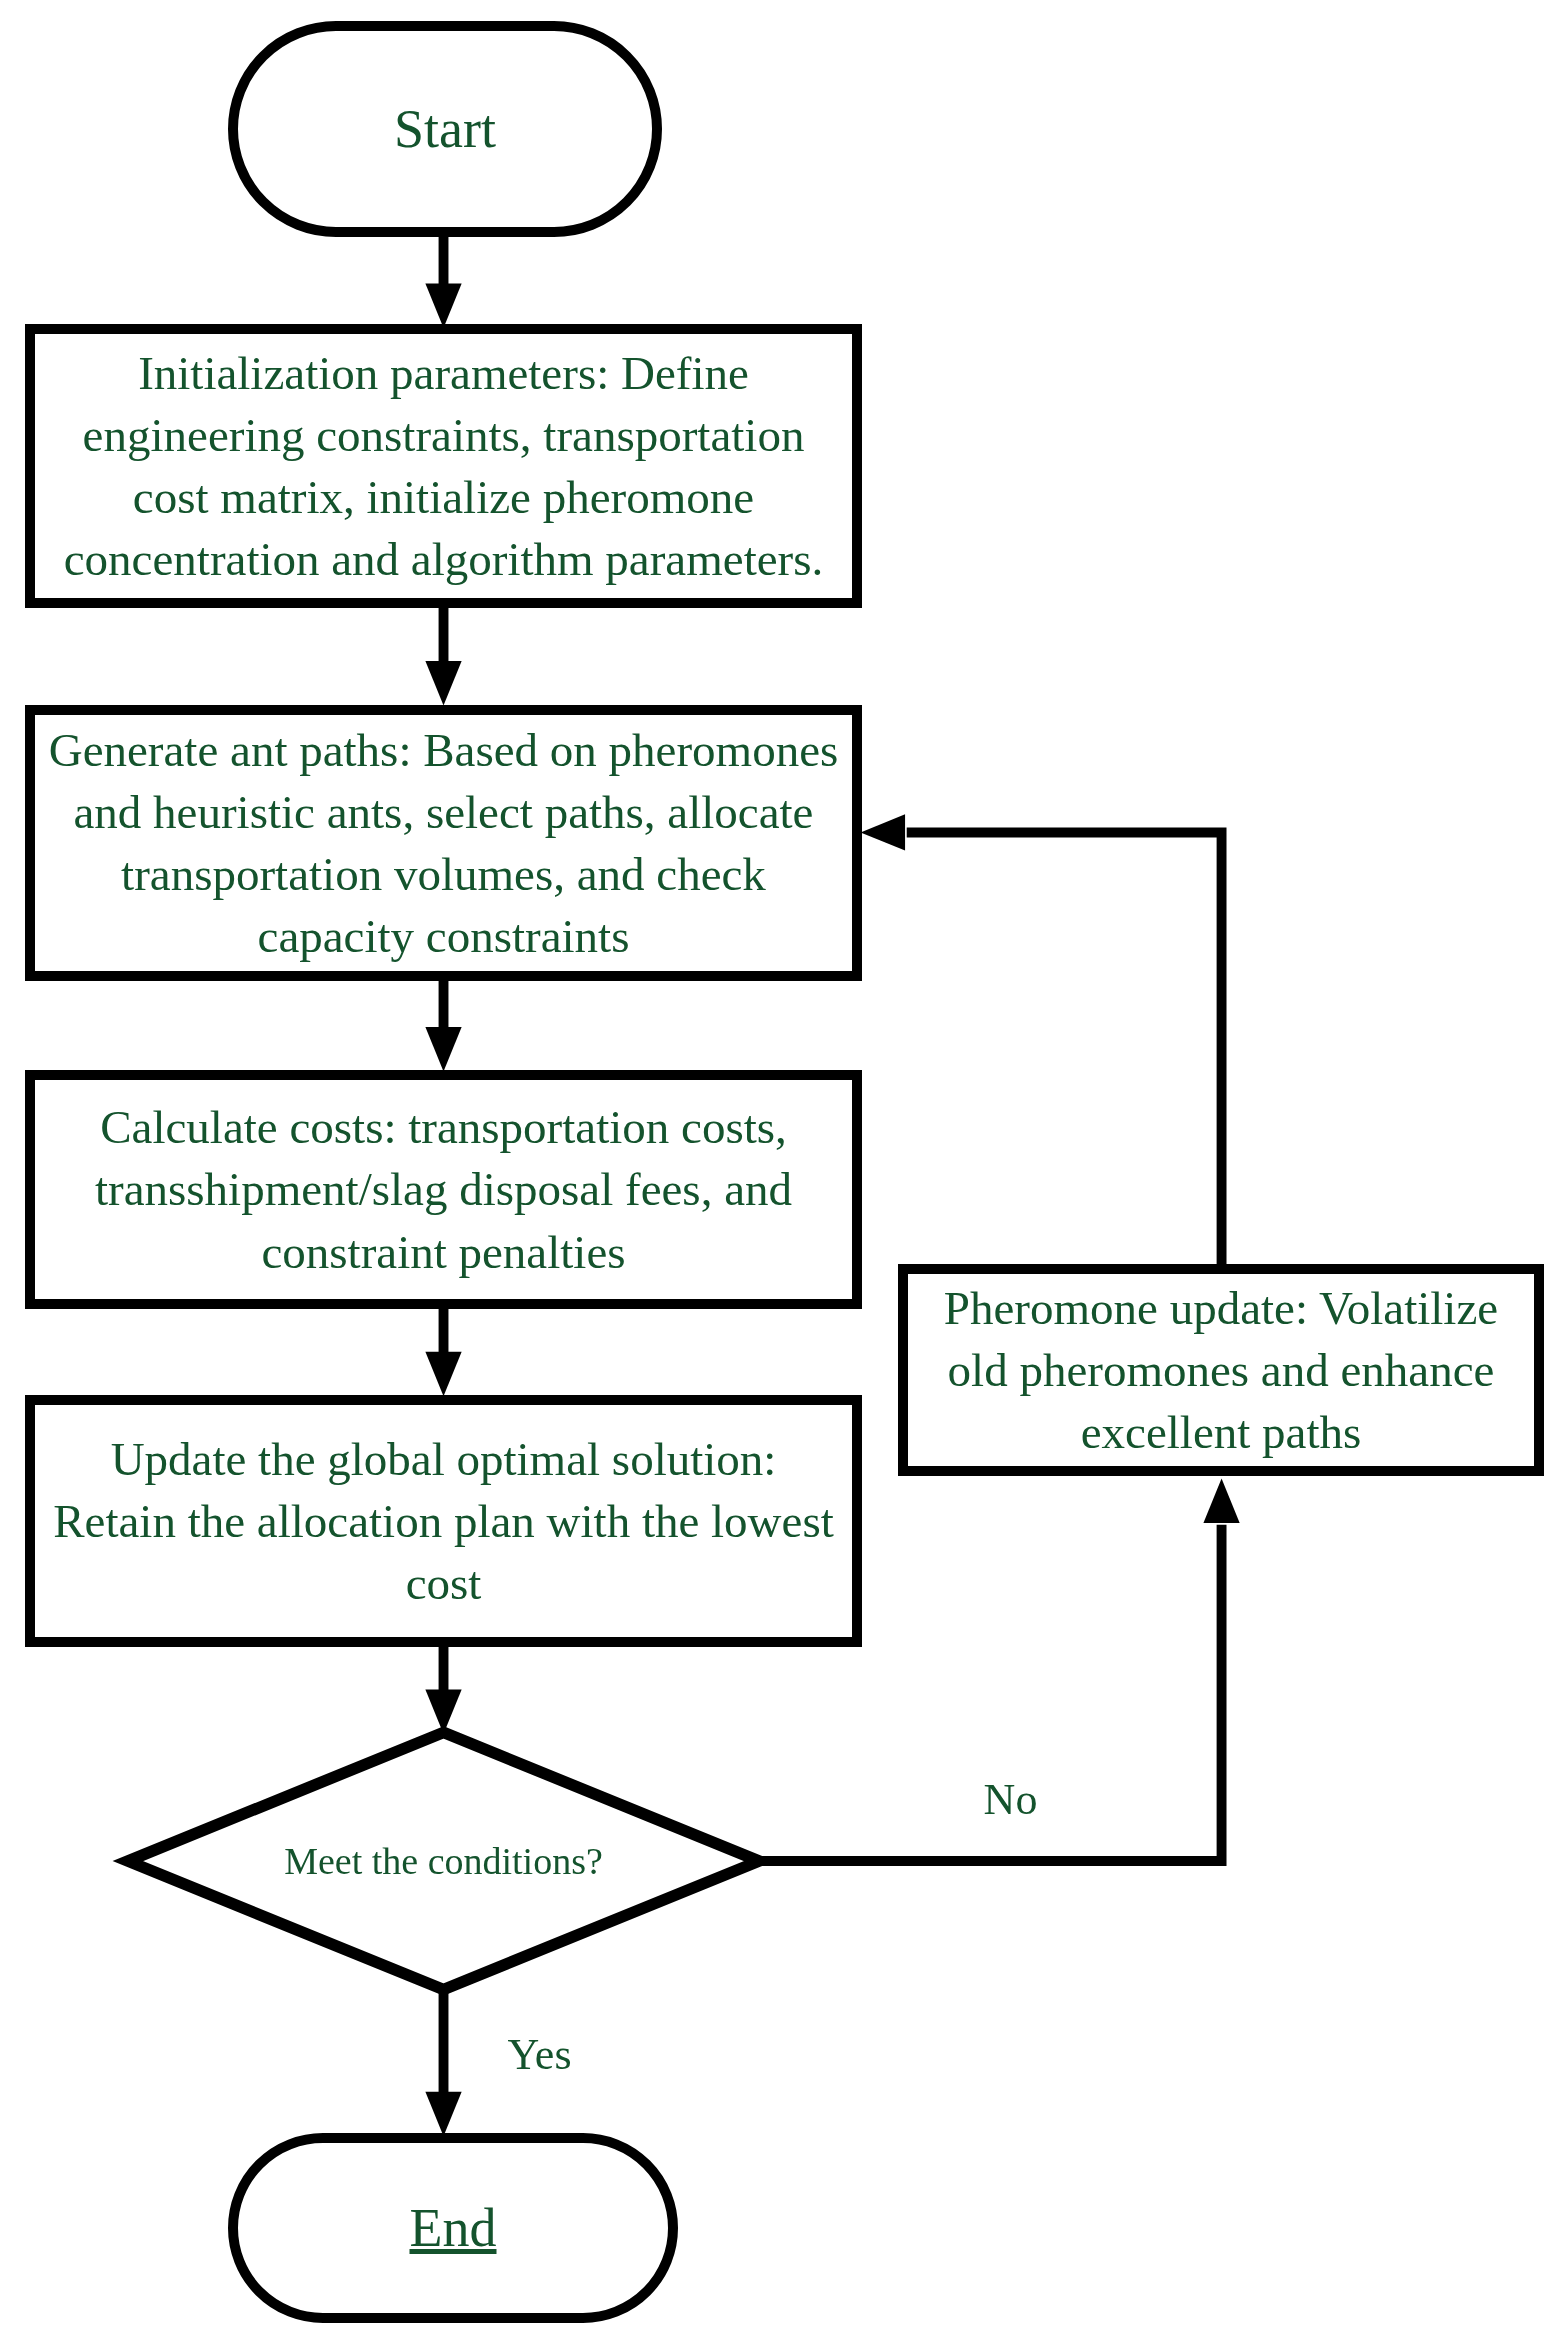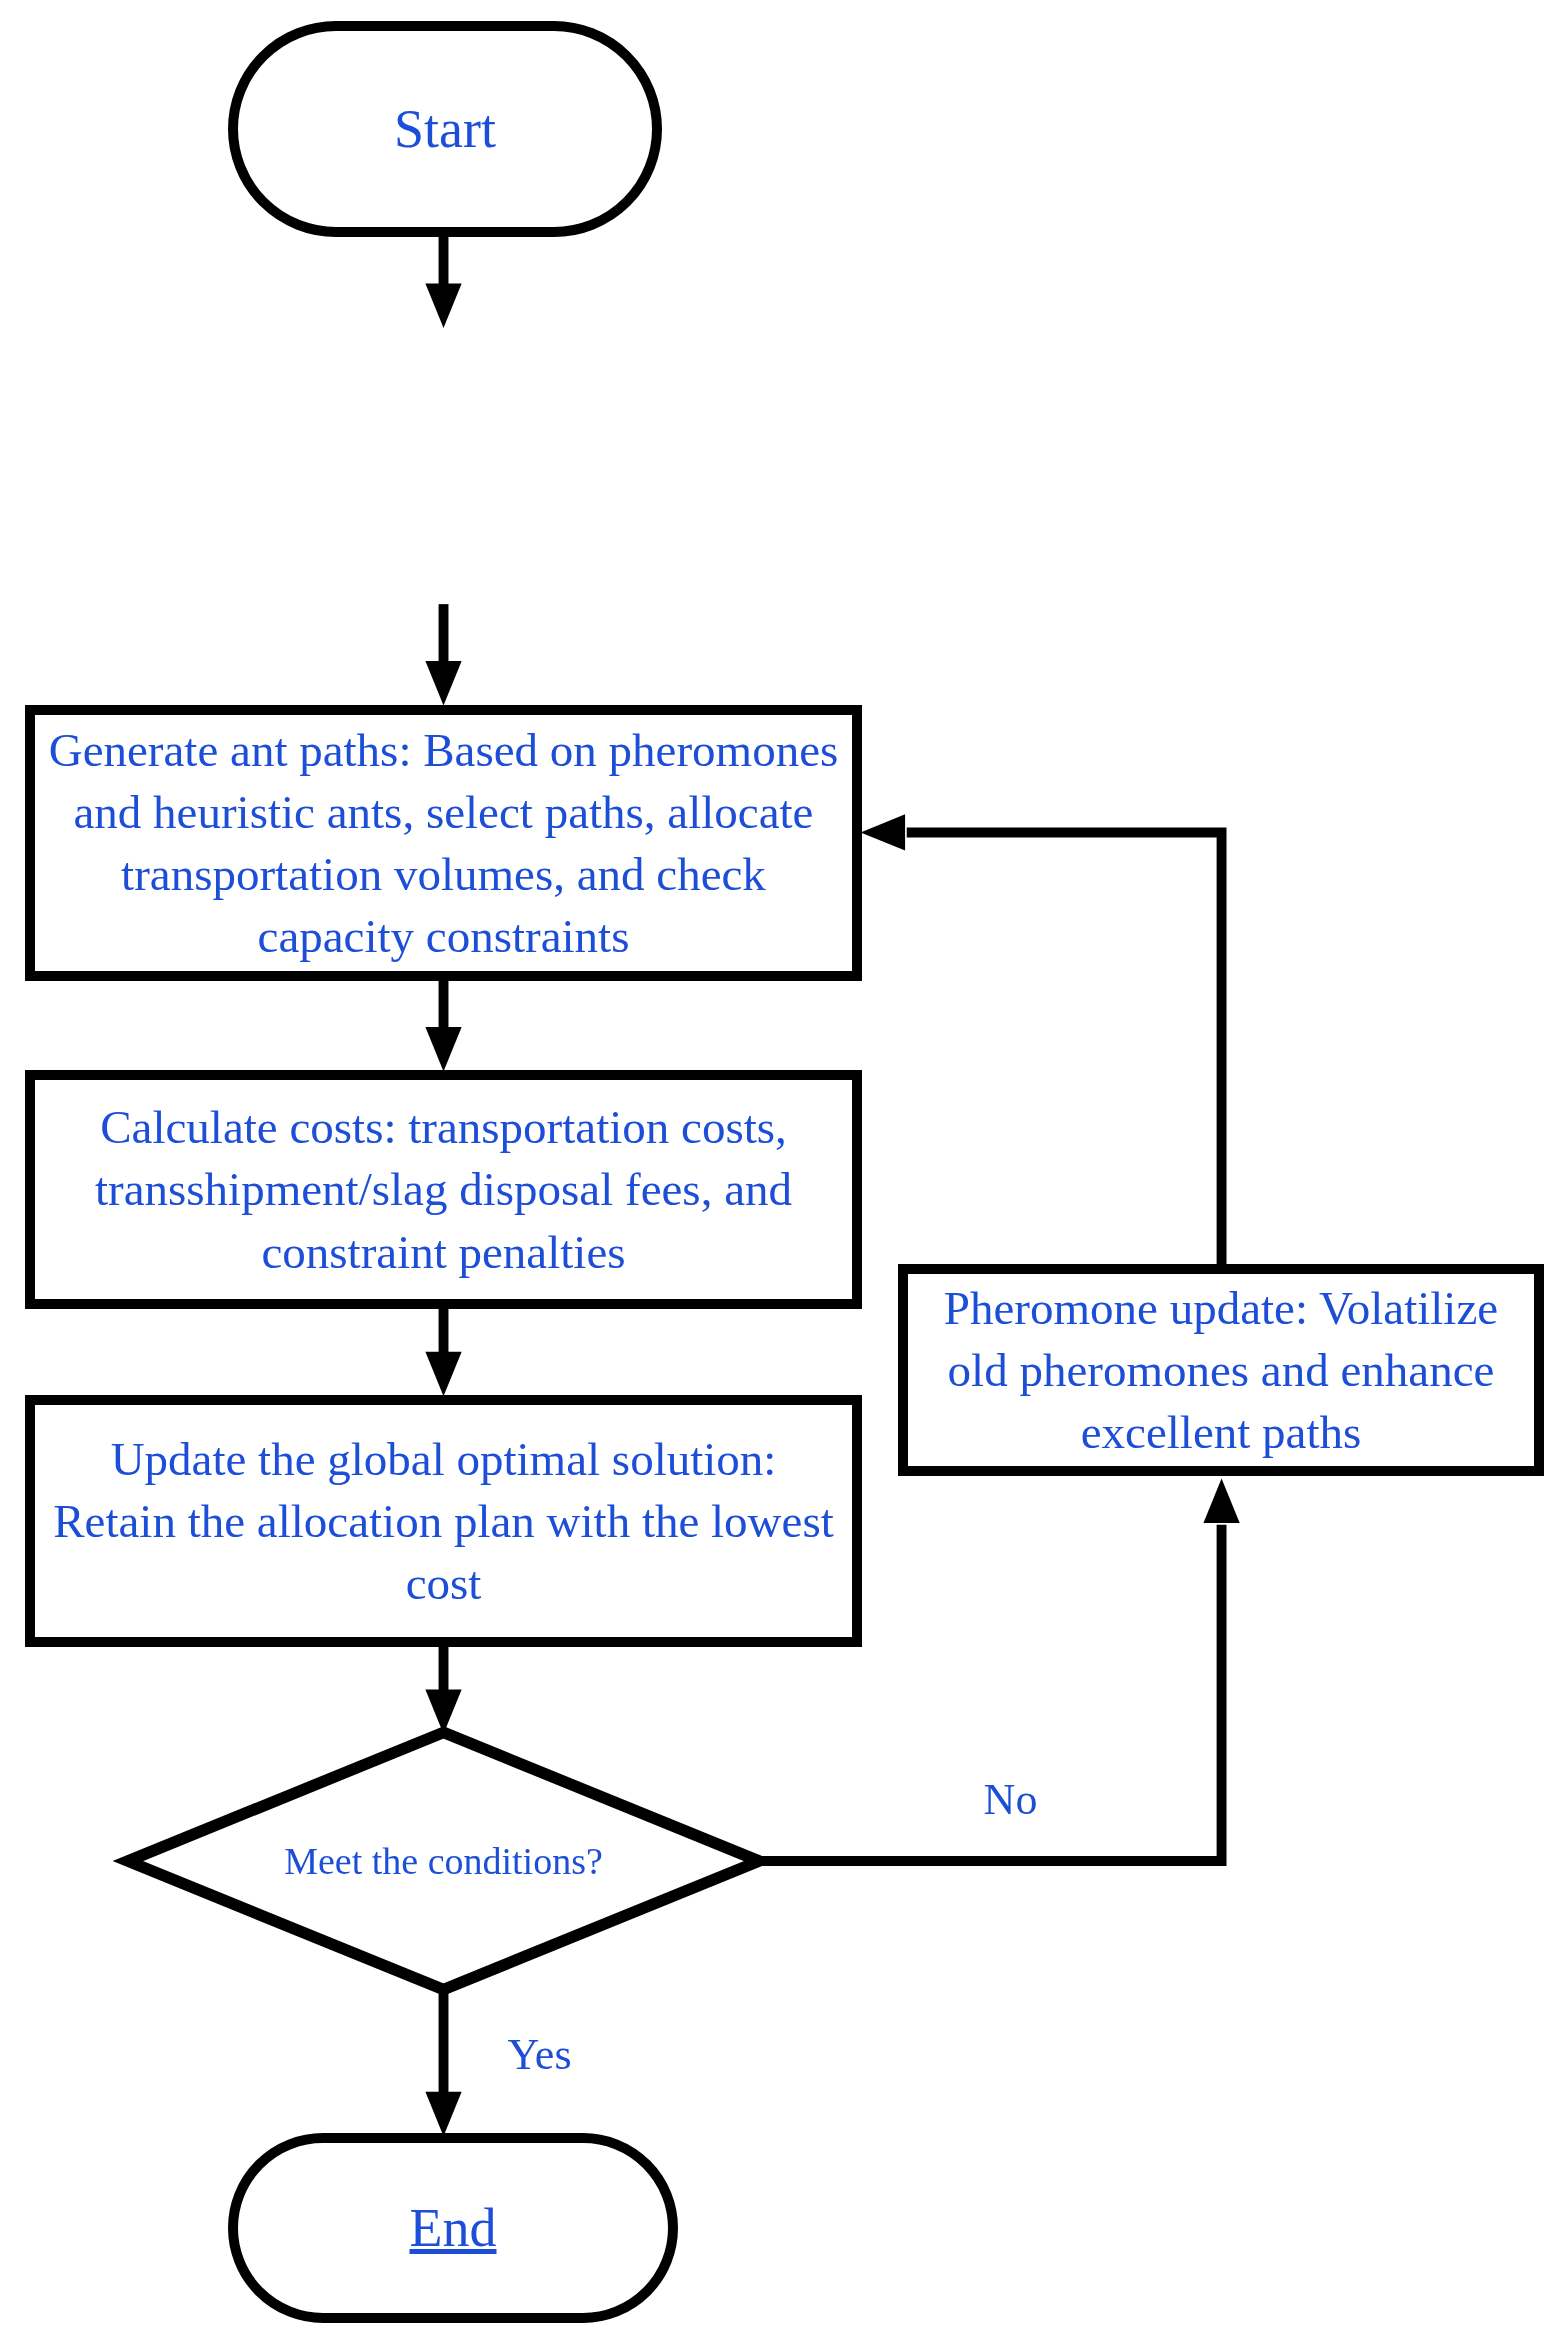--- a/index.html
+++ b/index.html
@@ -6,21 +6,21 @@
     margin: 0;
     padding: 0;
     background: #ffffff;
   }
   .canvas {
     position: relative;
     width: 1567px;
     height: 2330px;
     background: #ffffff;
     font-family: "Liberation Serif", "DejaVu Serif", serif;
-    color: #1d4ed8;
+    color: #14532d;
     overflow: hidden;
   }
   svg.wires {
     position: absolute;
     left: 0; top: 0;
     width: 1567px;
     height: 2330px;
     z-index: 0;
   }
   .node {
@@ -123,20 +123,26 @@
       <polygon points="1098,988 1098,1032 1044,1010" fill="#000000"></polygon>
     </g>
 
     <polygon points="538,2102 921,2258 538,2414 155,2258" fill="#ffffff" stroke="#000000" stroke-width="14"></polygon>
   </svg>
 
   <div class="node terminator node-start">
     <div class="label">Start</div>
   </div>
 
+  <div class="node process node-init">
+    <div class="label">Initialization parameters: Define
+engineering constraints, transportation
+cost matrix, initialize pheromone
+concentration and algorithm parameters.</div>
+  </div>
 
   <div class="node process node-generate">
     <div class="label">Generate ant paths: Based on pheromones
 and heuristic ants, select paths, allocate
 transportation volumes, and check
 capacity constraints</div>
   </div>
 
   <div class="node process node-calc">
     <div class="label">Calculate costs: transportation costs,

